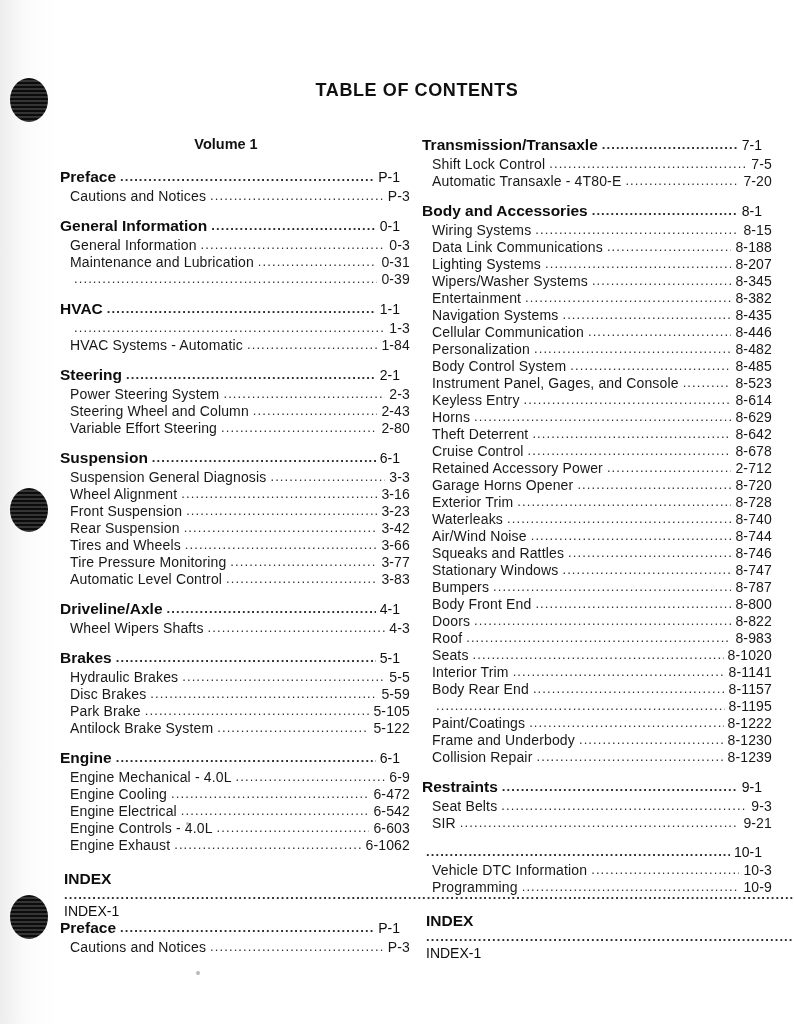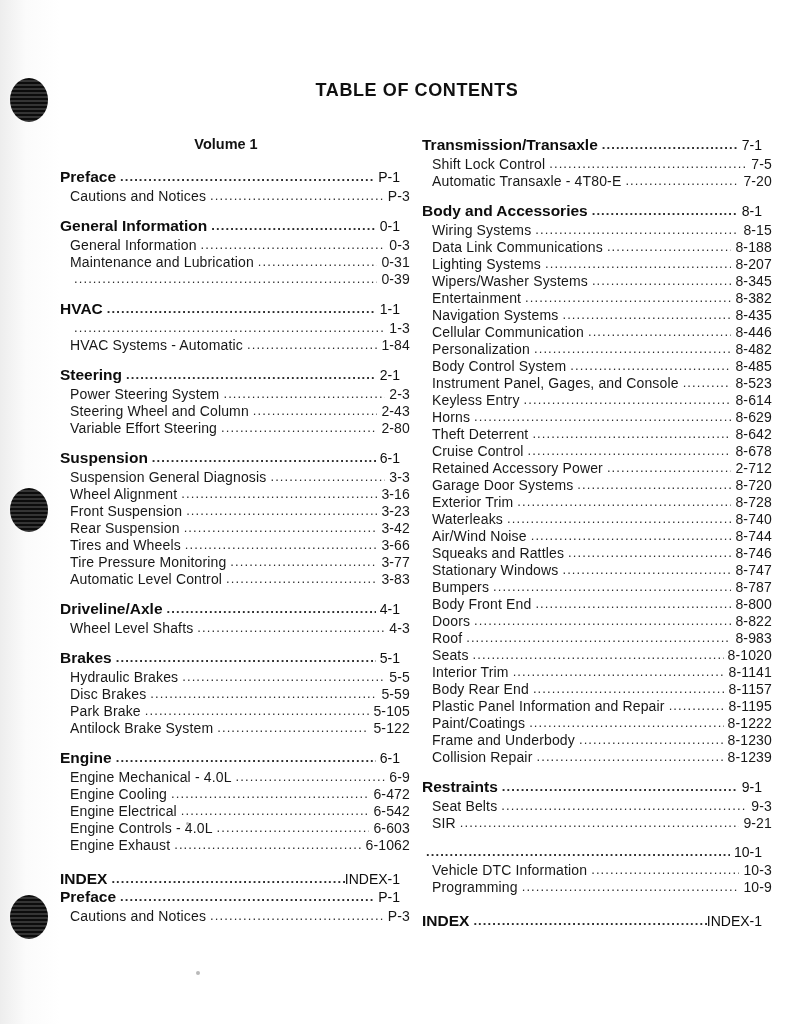--- a/index.html
+++ b/index.html
@@ -131,20 +131,21 @@
     letter-spacing: 0.15px;
   }
 
   
   .lvl-index {
     font-size: 15.5px;
     font-weight: bold;
     color: #0d0d0d;
     margin-top: 17px;
     padding-left: 4px;
+    flex-direction: column;
   }
   .lvl-index .toc-page { font-weight: normal; font-size: 14px; }
   .lvl-index .toc-dots { margin-right: 0; }
 
   
   .speck {
     position: absolute;
     background: #b9b9b9;
     border-radius: 50%;
   }
@@ -267,21 +268,21 @@
             <span class="toc-label">Automatic Level Control</span>
             <span class="toc-dots">........................................................................................................................................................................................................</span>
             <span class="toc-page">3-83</span>
           </div>
           <div class="toc-line lvl-major">
             <span class="toc-label">Driveline/Axle</span>
             <span class="toc-dots">........................................................................................................................................................................................................</span>
             <span class="toc-page">4-1</span>
           </div>
           <div class="toc-line lvl-sub">
-            <span class="toc-label">Wheel Level Shafts</span>
+            <span class="toc-label">Wheel Wipers Shafts</span>
             <span class="toc-dots">........................................................................................................................................................................................................</span>
             <span class="toc-page">4-3</span>
           </div>
           <div class="toc-line lvl-major">
             <span class="toc-label">Brakes</span>
             <span class="toc-dots">........................................................................................................................................................................................................</span>
             <span class="toc-page">5-1</span>
           </div>
           <div class="toc-line lvl-sub">
             <span class="toc-label">Hydraulic Brakes</span>
@@ -444,21 +445,21 @@
             <span class="toc-label">Cruise Control</span>
             <span class="toc-dots">........................................................................................................................................................................................................</span>
             <span class="toc-page">8-678</span>
           </div>
           <div class="toc-line lvl-sub">
             <span class="toc-label">Retained Accessory Power</span>
             <span class="toc-dots">........................................................................................................................................................................................................</span>
             <span class="toc-page">2-712</span>
           </div>
           <div class="toc-line lvl-sub">
-            <span class="toc-label">Garage Door Systems</span>
+            <span class="toc-label">Garage Horns Opener</span>
             <span class="toc-dots">........................................................................................................................................................................................................</span>
             <span class="toc-page">8-720</span>
           </div>
           <div class="toc-line lvl-sub">
             <span class="toc-label">Exterior Trim</span>
             <span class="toc-dots">........................................................................................................................................................................................................</span>
             <span class="toc-page">8-728</span>
           </div>
           <div class="toc-line lvl-sub">
             <span class="toc-label">Waterleaks</span>
@@ -509,21 +510,20 @@
             <span class="toc-label">Interior Trim</span>
             <span class="toc-dots">........................................................................................................................................................................................................</span>
             <span class="toc-page">8-1141</span>
           </div>
           <div class="toc-line lvl-sub">
             <span class="toc-label">Body Rear End</span>
             <span class="toc-dots">........................................................................................................................................................................................................</span>
             <span class="toc-page">8-1157</span>
           </div>
           <div class="toc-line lvl-sub">
-            <span class="toc-label">Plastic Panel Information and Repair</span>
             <span class="toc-dots">........................................................................................................................................................................................................</span>
             <span class="toc-page">8-1195</span>
           </div>
           <div class="toc-line lvl-sub">
             <span class="toc-label">Paint/Coatings</span>
             <span class="toc-dots">........................................................................................................................................................................................................</span>
             <span class="toc-page">8-1222</span>
           </div>
           <div class="toc-line lvl-sub">
             <span class="toc-label">Frame and Underbody</span>

